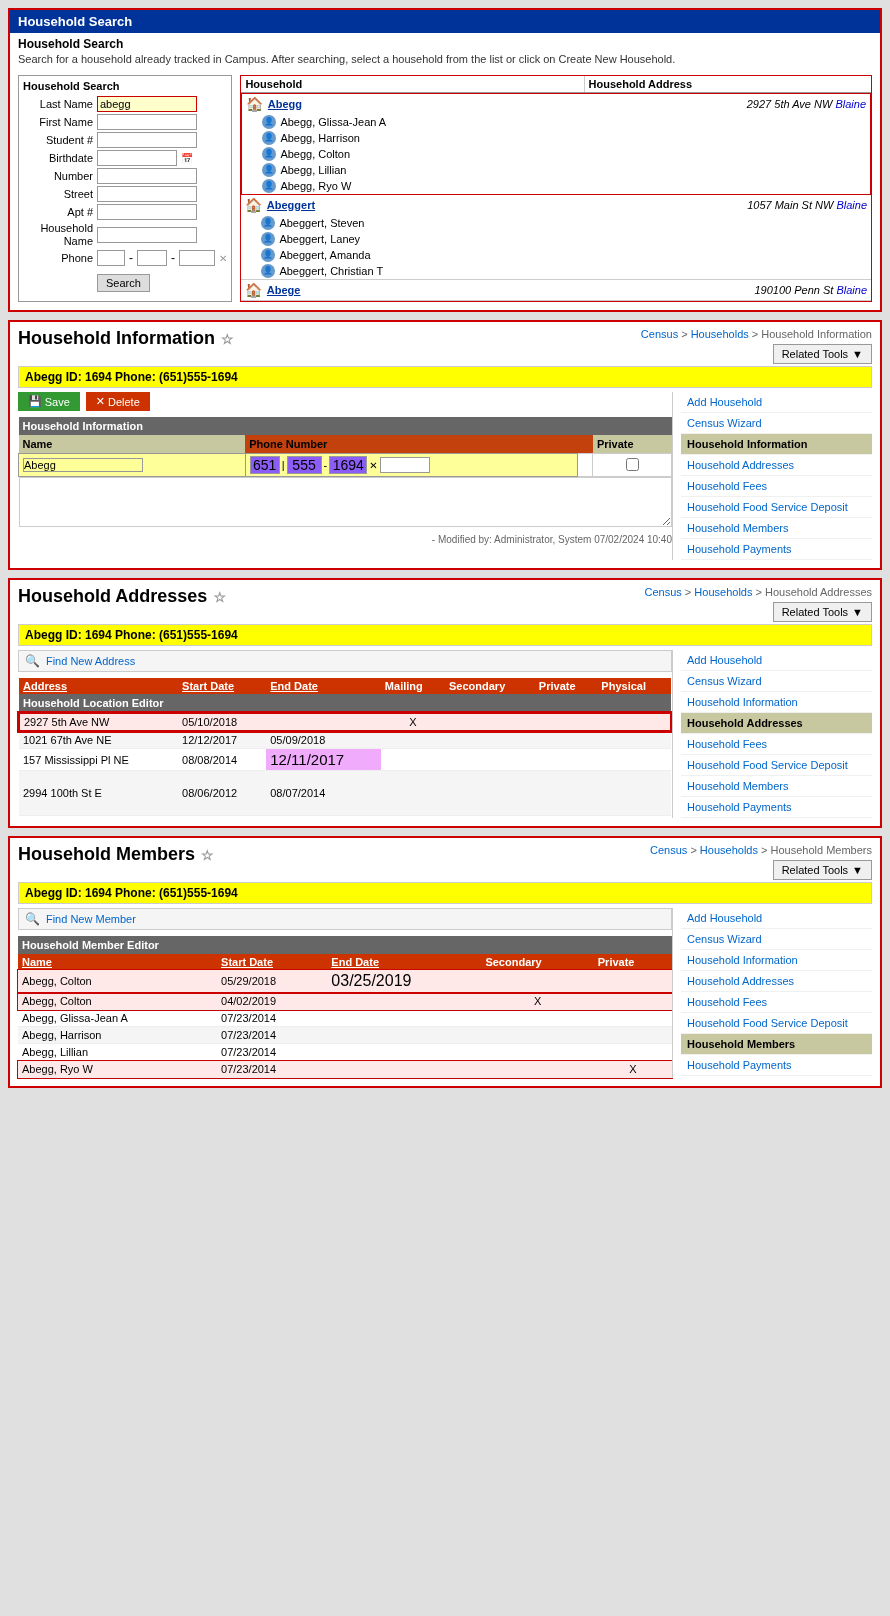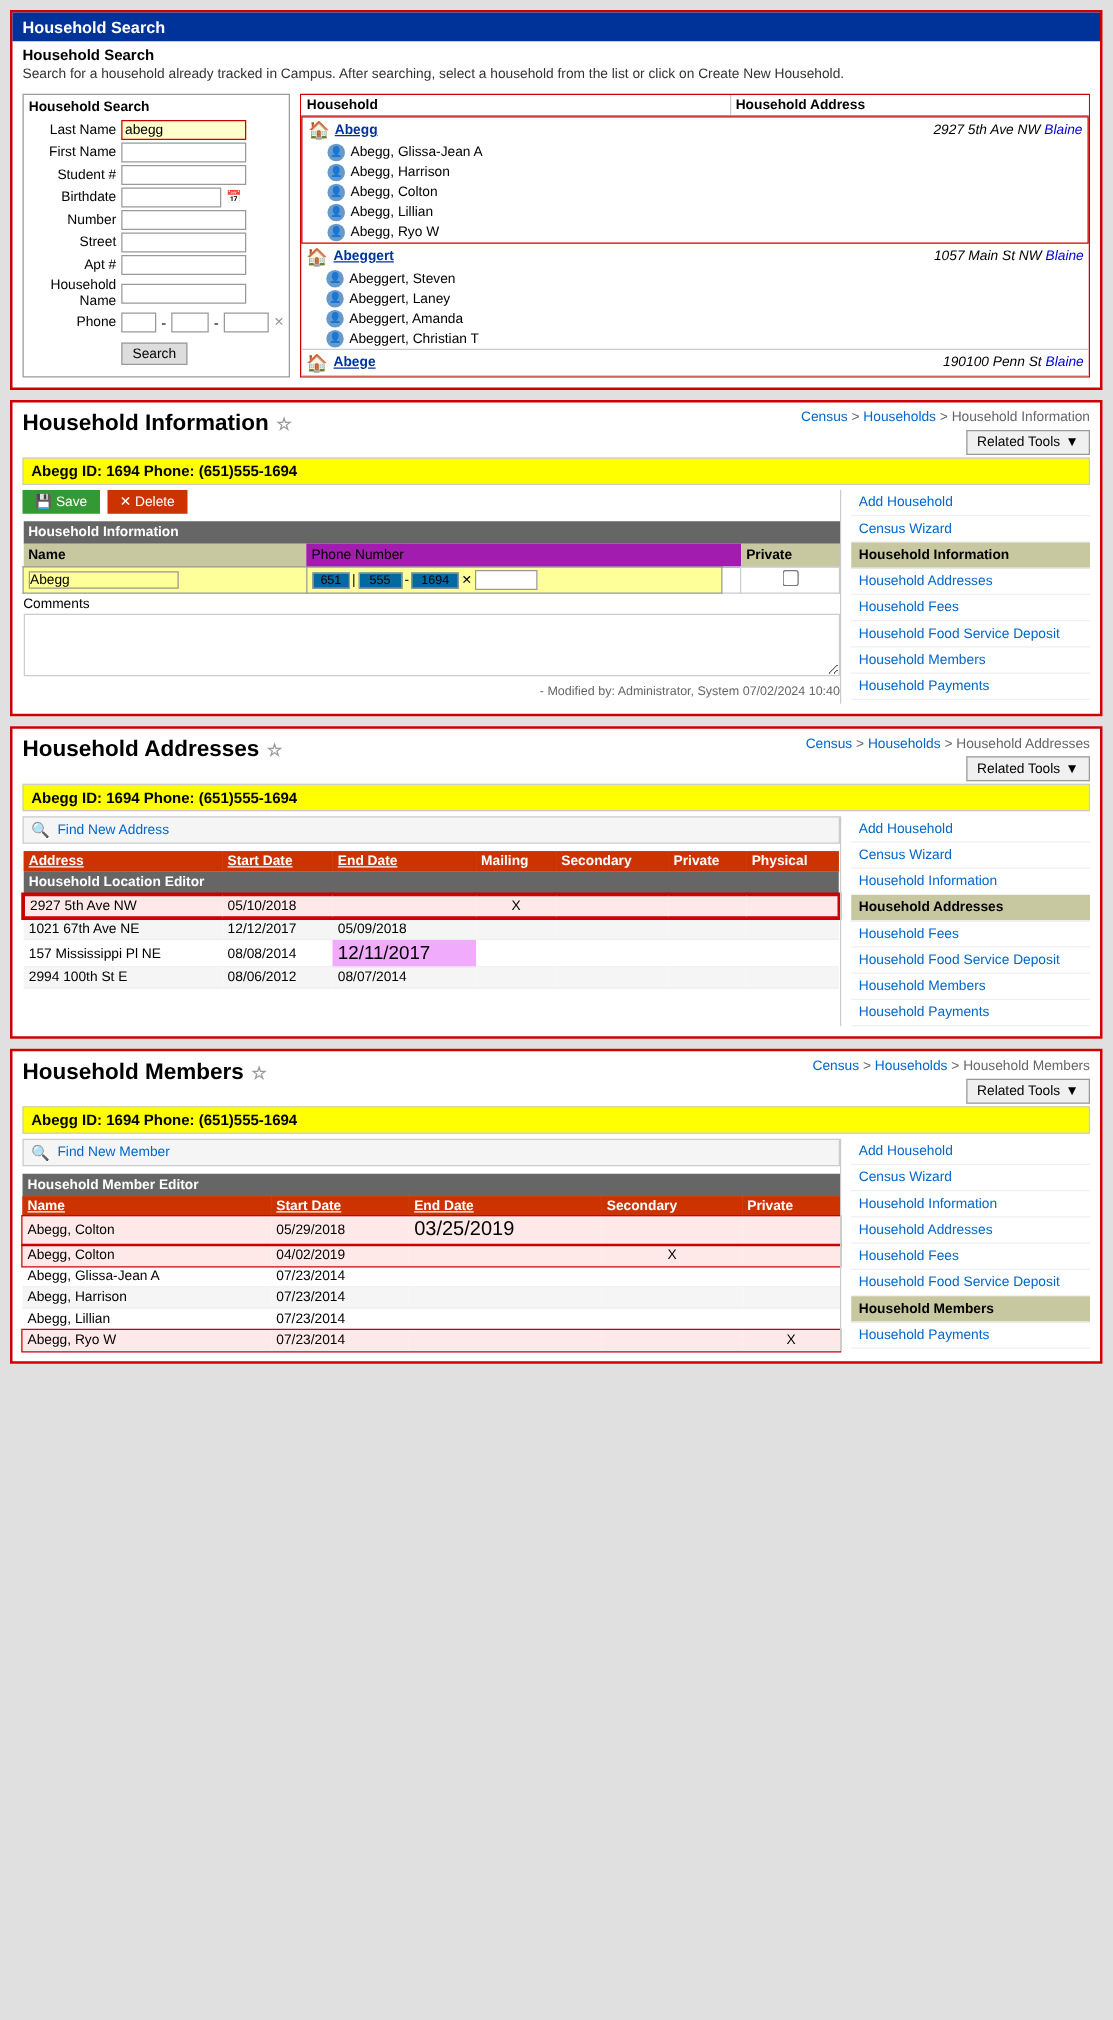--- a/index.html
+++ b/index.html
@@ -52,21 +52,21 @@
     .btn-save { background: #339933; color: white; border: none; padding: 3px 10px; font-size: 11px; cursor: pointer; display: flex; align-items: center; gap: 3px; }
     .btn-delete { background: #cc3300; color: white; border: none; padding: 3px 10px; font-size: 11px; cursor: pointer; display: flex; align-items: center; gap: 3px; }
 
     
     .editor-table { width: 100%; border-collapse: collapse; }
     .editor-header { background: #666; color: white; text-align: left; padding: 3px 4px; font-size: 11px; font-weight: bold; }
     .editor-row td { padding: 2px 4px; font-size: 11px; border: 1px solid #ccc; }
     .input-cell { background: #ffff99; border: 1px solid #999 !important; }
     .input-inline { background: #ffff99; border: 1px solid #999; width: 100%; font-size: 11px; }
     .phone-group { display: flex; align-items: center; gap: 2px; }
-    .phone-part { border: 1px solid #999; background: #0369a1; width: 35px; font-size: 10px; text-align: center; }
+    .phone-part { border: 1px solid #999; background: #8b5cf6; width: 35px; font-size: 14px; text-align: center; }
     .phone-part.area { width: 30px; }
     .modified-text { font-size: 10px; color: #666; text-align: right; padding: 4px 0; }
 
     
     .sidebar-nav-item { padding: 4px 6px; font-size: 11px; color: #0066cc; cursor: pointer; border-bottom: 1px solid #f0f0f0; }
     .sidebar-nav-item.active { background: #c8c8a0; color: #000; font-weight: bold; }
 
     
     .find-bar { display: flex; align-items: center; gap: 6px; margin-bottom: 6px; padding: 3px 6px; background: #f5f5f5; border: 1px solid #ccc; }
     .find-label { font-size: 11px; color: #0066cc; }
@@ -220,21 +220,21 @@
       </div>
       <table class="editor-table">
         <thead>
           <tr>
             <th class="editor-header" colspan="4" style="background:#666;">
               <span>Household Information</span>
             </th>
           </tr>
           <tr>
             <th class="editor-header" style="background:#c8c8a0; color:#000; font-weight:bold;">Name</th>
-            <th class="editor-header" style="background:#a21caf; color:#000; font-weight:normal;" colspan="2">Phone Number</th>
+            <th class="editor-header" style="background:#c2410c; color:#000; font-weight:bold;" colspan="2">Phone Number</th>
             <th class="editor-header" style="background:#c8c8a0; color:#000; font-weight:bold;">Private</th>
           </tr>
         </thead>
         <tbody>
           <tr class="editor-row">
             <td class="input-cell">
               <input class="input-inline" value="Abegg" style="width: 120px;">
             </td>
             <td class="input-cell">
               <div class="phone-group">
@@ -247,21 +247,20 @@
                 <input class="form-input" style="width: 50px; background: rgb(255, 255, 255);">
               </div>
             </td>
             <td></td>
             <td class="checkbox-cell">
               <input type="checkbox" style="">
             </td>
           </tr>
           <tr>
             <td colspan="4">
-              <div style="font-size:11px; padding: 2px 0;">Comments</div>
               <textarea class="comments-area" style=""></textarea>
             </td>
           </tr>
         </tbody>
       </table>
       <div class="modified-text">- Modified by: Administrator, System 07/02/2024 10:40</div>
     </div>
     <div class="sidebar-col">
       <div id="sidebar-info">
           <div class="sidebar-nav-item">Add Household</div>
@@ -346,21 +345,21 @@
     <td style="padding:2px 4px; font-size:11px; background:#fff;">08/08/2014</td>
     <td style="padding:2px 4px; font-size:15px; background:#f0abfc;">12/11/2017</td>
     <td style="padding:2px 4px; font-size:11px; text-align:center; background:#fff;"></td>
     <td style="padding:2px 4px; font-size:11px; text-align:center; background:#fff;"></td>
     <td style="padding:2px 4px; font-size:11px; text-align:center; background:#fff;"></td>
     <td style="padding:2px 4px; font-size:11px; text-align:center; background:#fff;"></td>
   </tr>
             <tr>
     <td style="padding:2px 4px; font-size:11px; background:#f5f5f5;">2994 100th St E</td>
     <td style="padding:2px 4px; font-size:11px; background:#f5f5f5;">08/06/2012</td>
-    <td style="padding:2px 4px; font-size:11px; background:#f5f5f5;">08/07/2014</td>
+    <td style="padding:16px 4px; font-size:11px; background:#f5f5f5;">08/07/2014</td>
     <td style="padding:2px 4px; font-size:11px; text-align:center; background:#f5f5f5;"></td>
     <td style="padding:2px 4px; font-size:11px; text-align:center; background:#f5f5f5;"></td>
     <td style="padding:2px 4px; font-size:11px; text-align:center; background:#f5f5f5;"></td>
     <td style="padding:2px 4px; font-size:11px; text-align:center; background:#f5f5f5;"></td>
   </tr>
           </tbody>
       </table>
     </div>
     <div class="sidebar-col">
       <div id="sidebar-addr">

